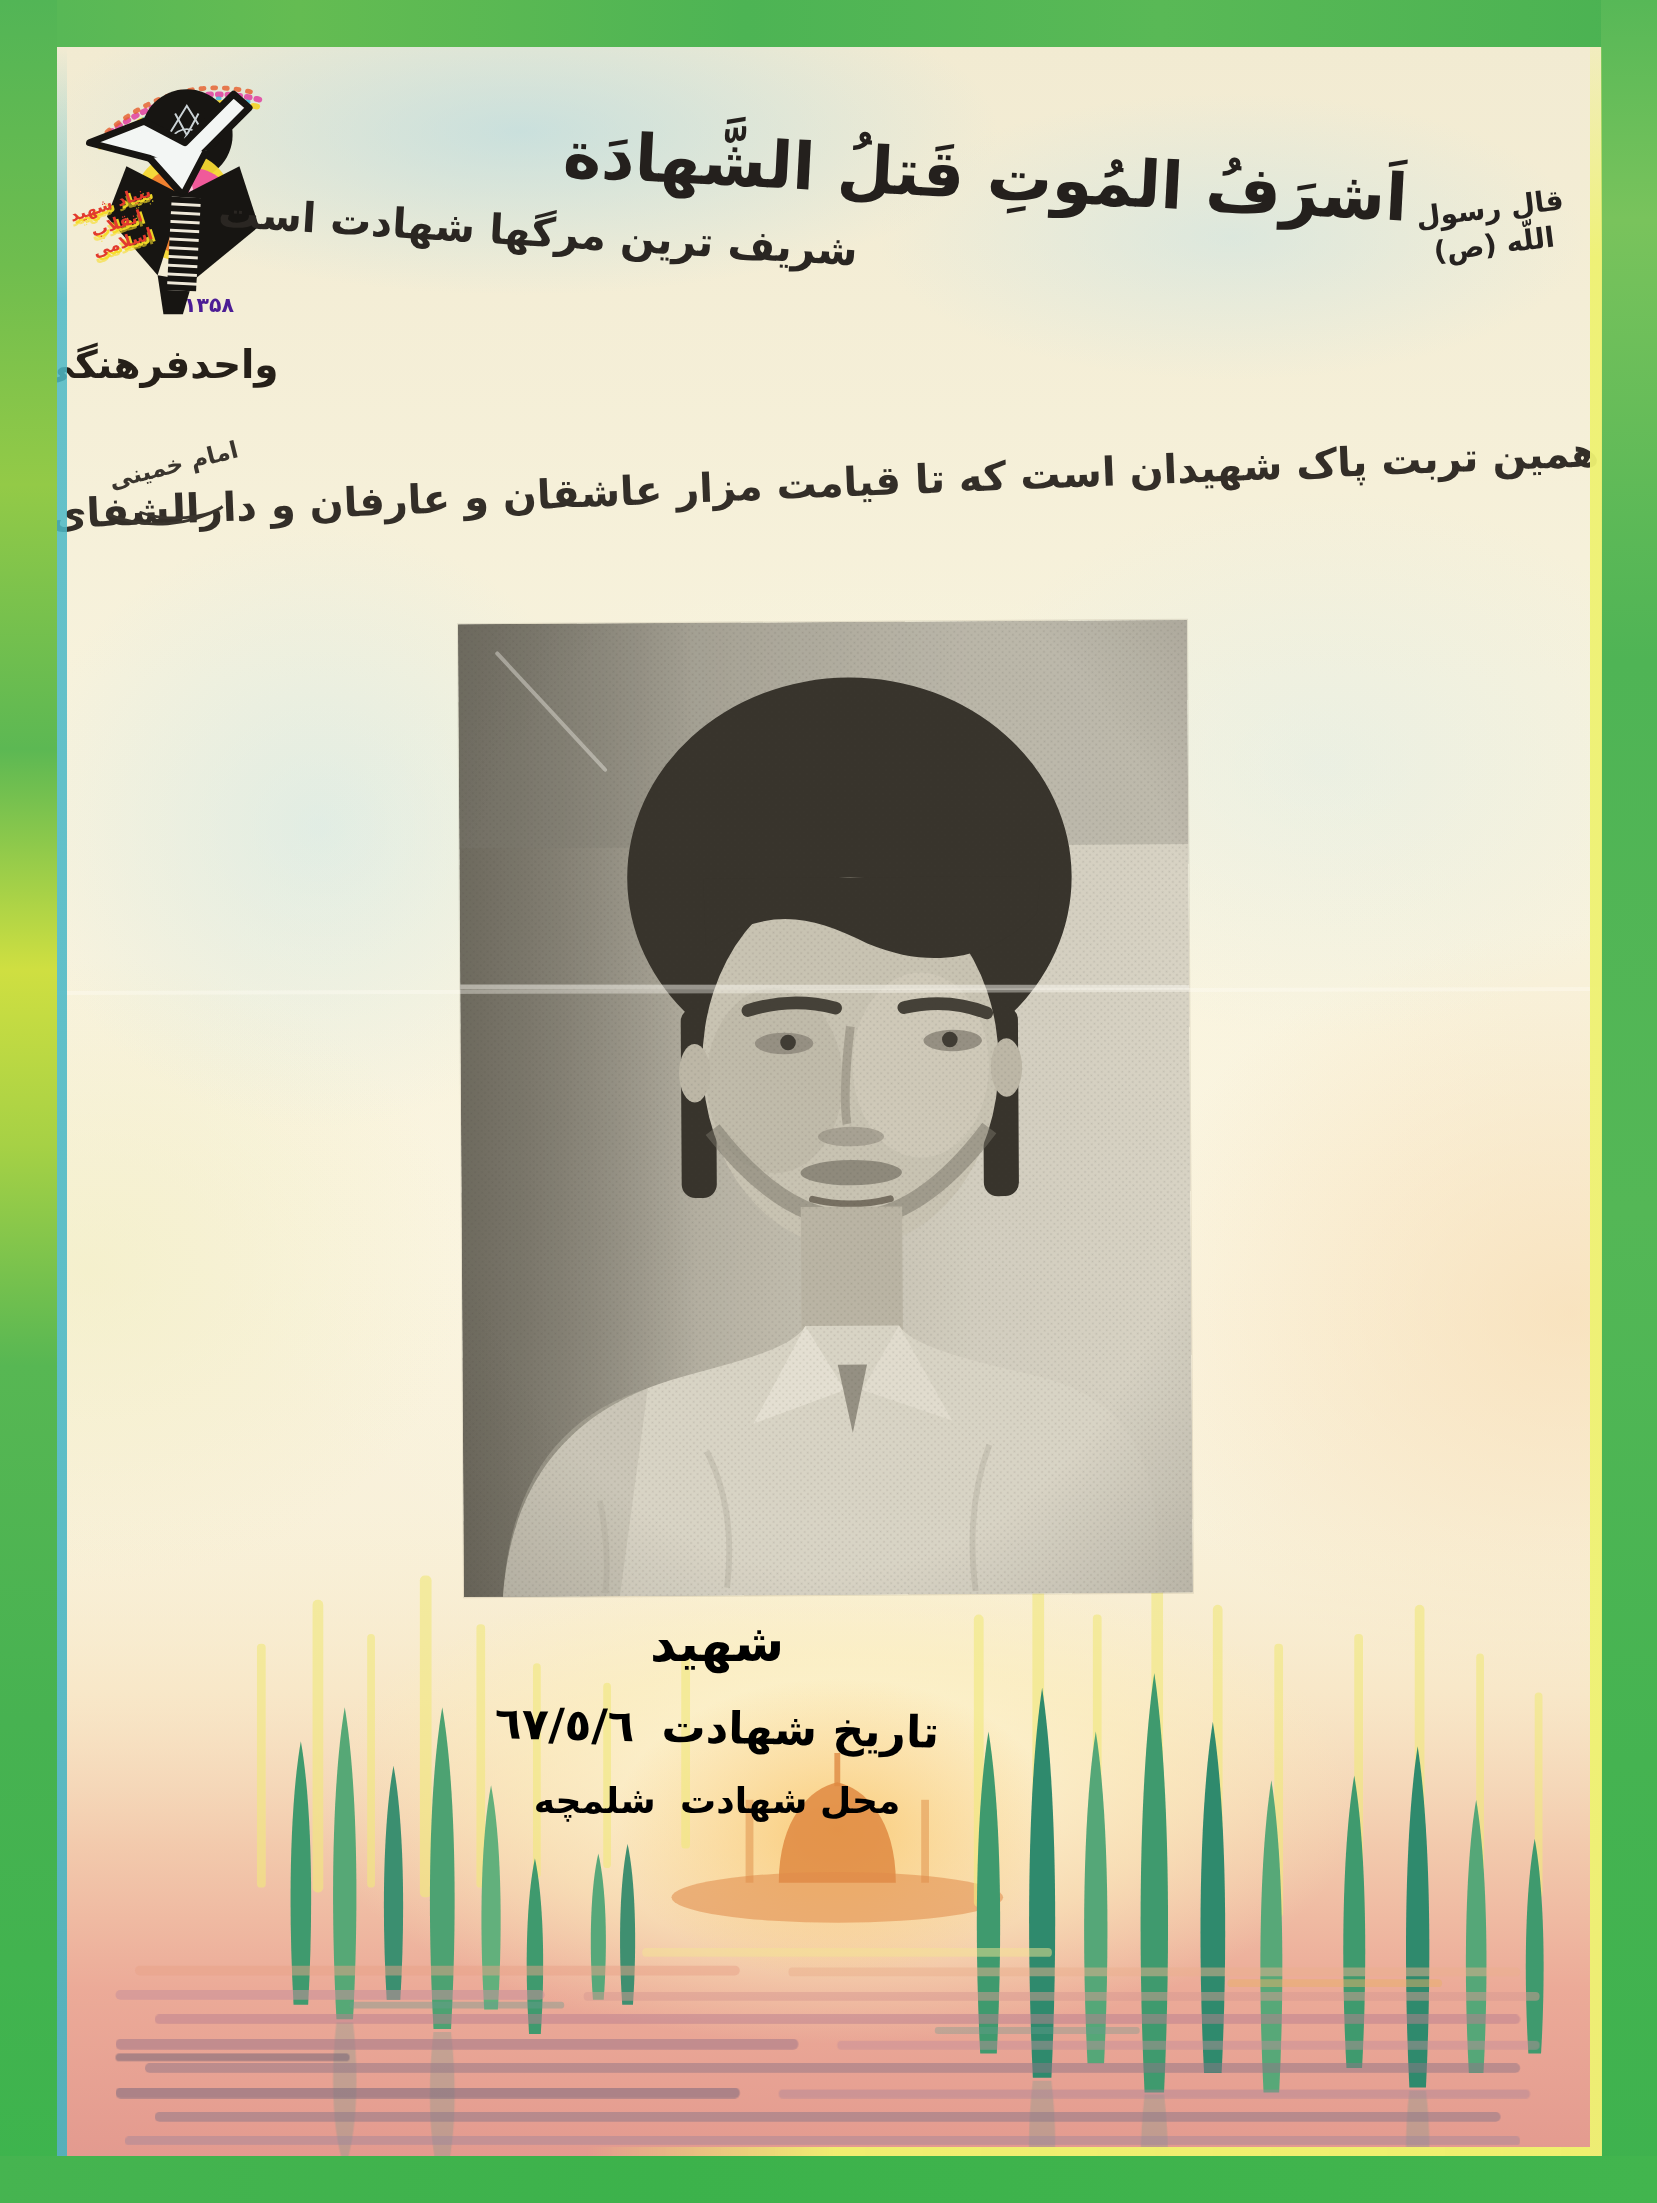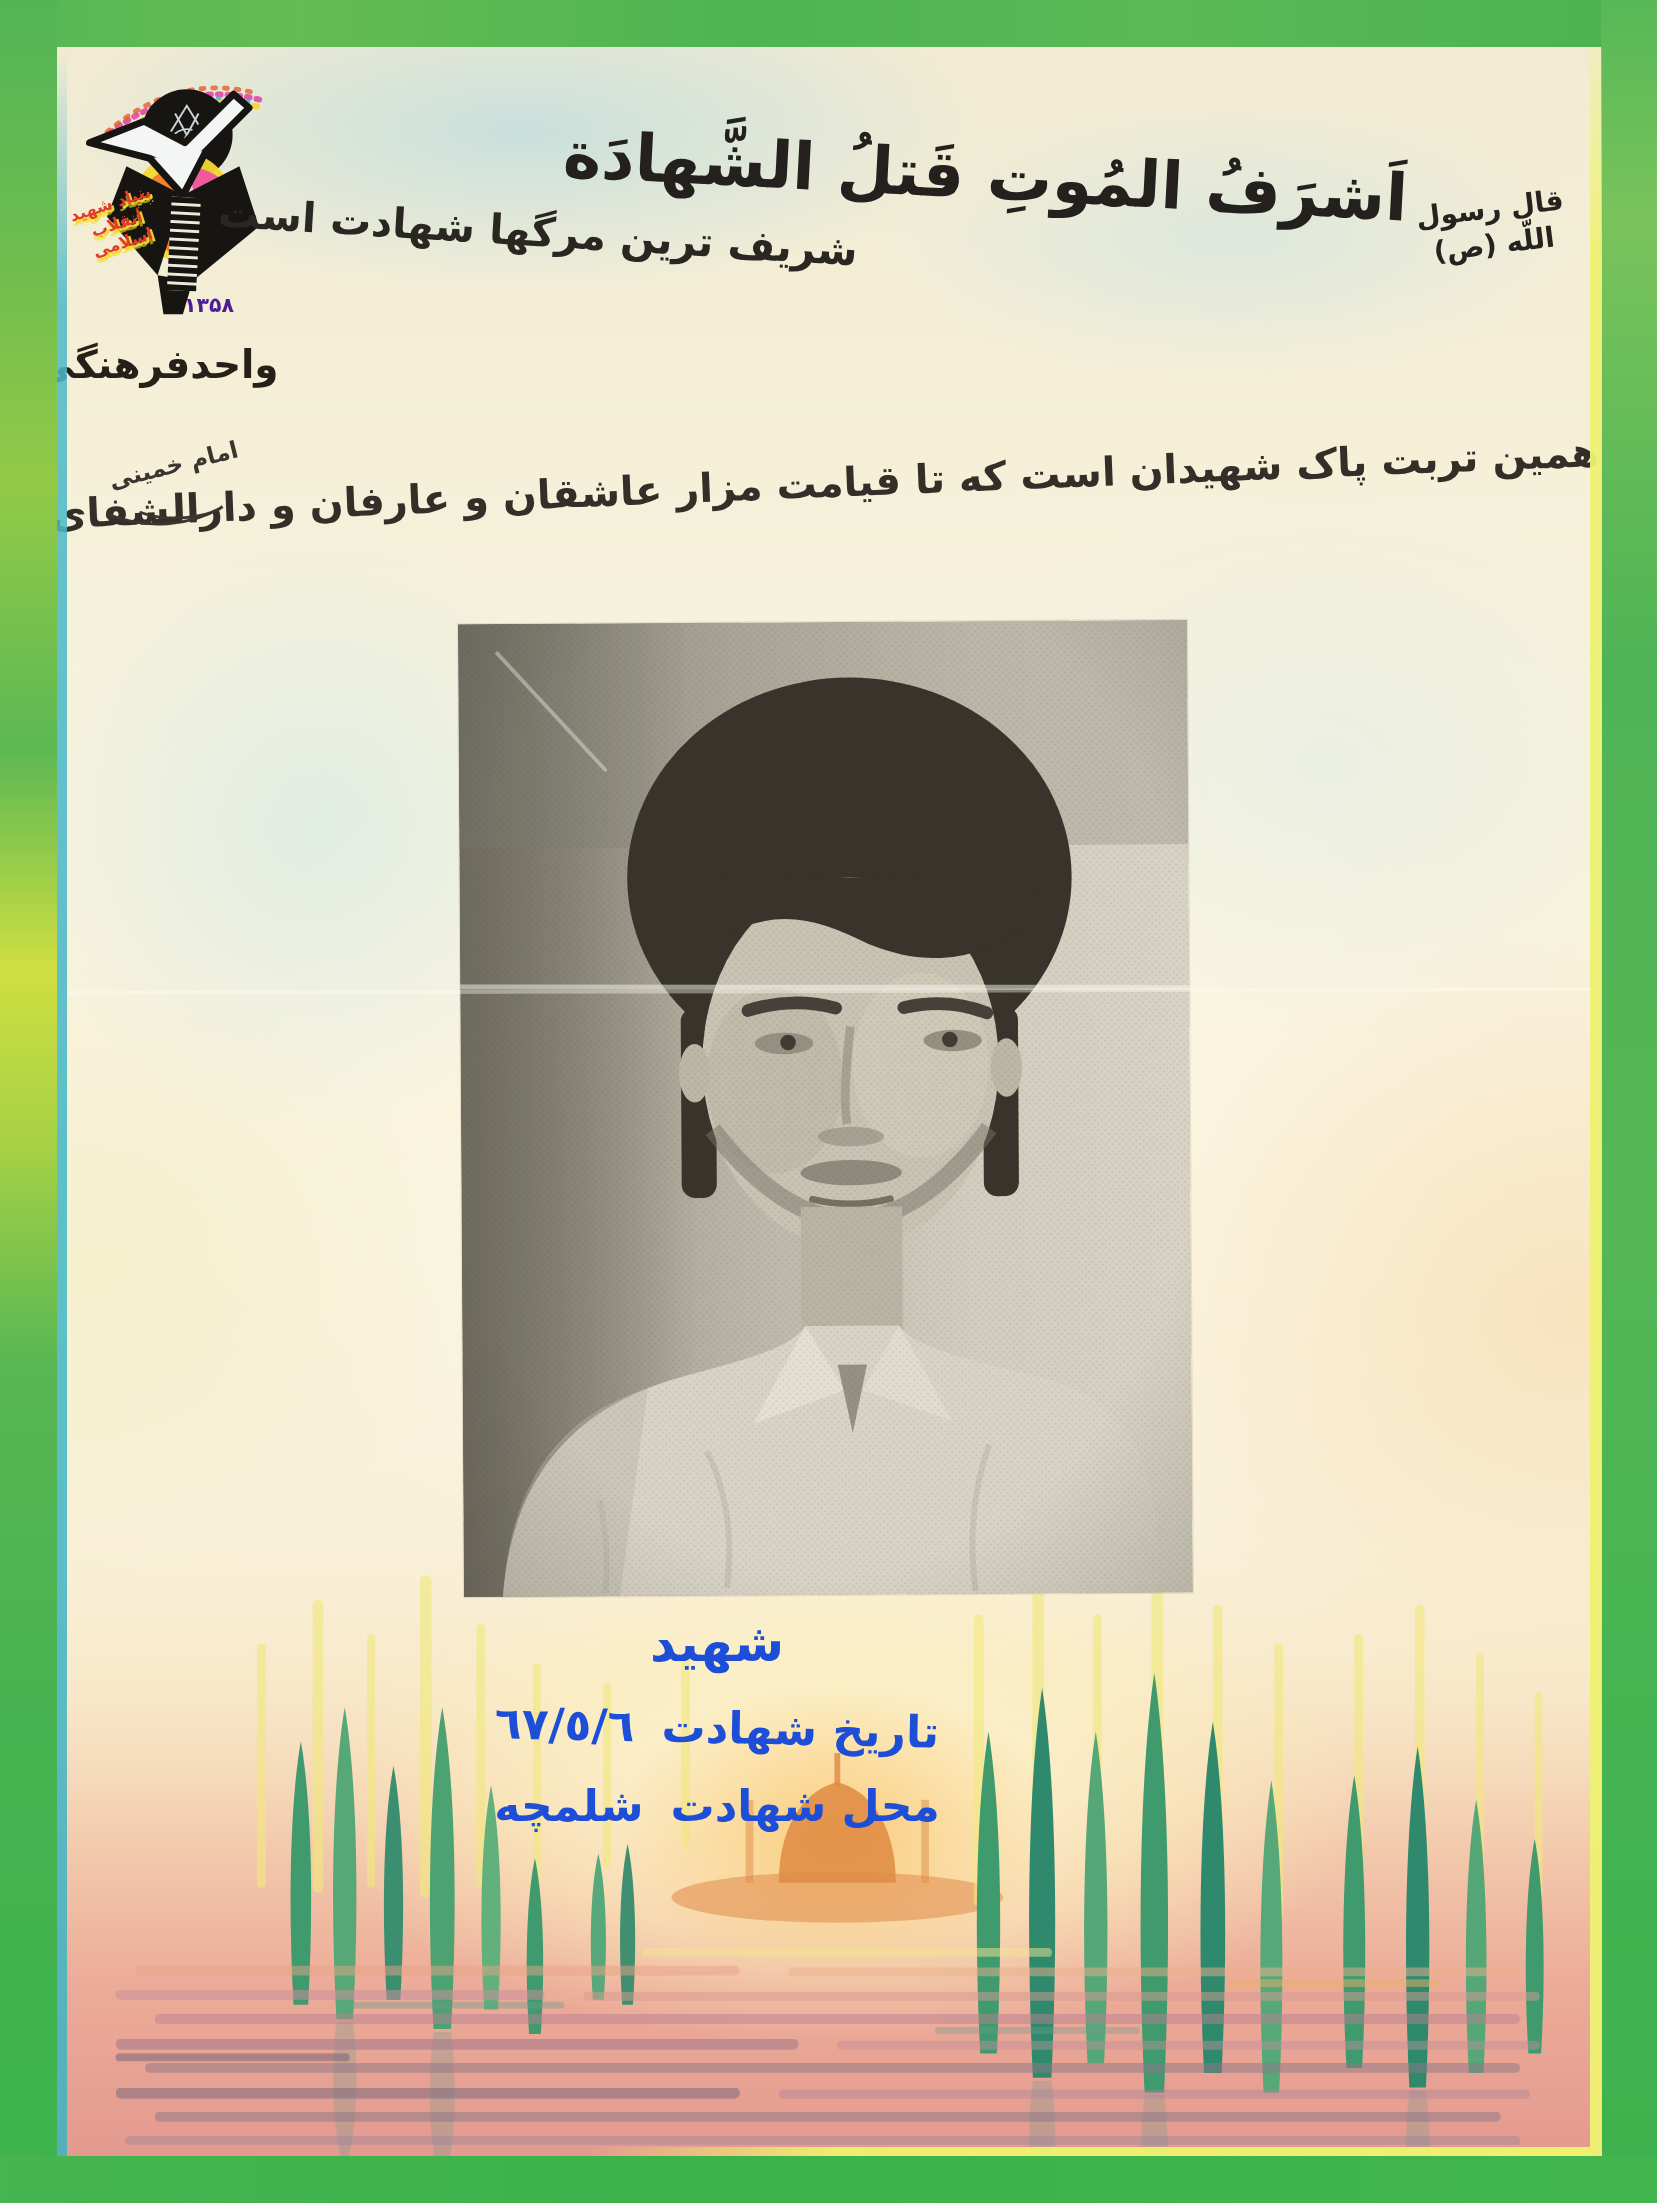--- a/index.html
+++ b/index.html
@@ -63,25 +63,25 @@
     font-size:23.4px;font-weight:bold;direction:rtl;text-align:center;
     transform:rotate(-14deg);color:#3a352e;}
   .sig-swoosh{position:absolute;left:98px;top:493px;z-index:3;}
   
   .photo{position:absolute;left:461px;top:622px;width:729px;height:973px;z-index:3;
     transform:rotate(-.35deg);box-shadow:0 0 0 1px rgba(120,110,90,.15);}
   
   .landscape{position:absolute;left:57px;top:1507px;width:1545px;height:650px;z-index:2;}
   
   .martyr-block{position:absolute;left:410px;top:1614px;width:614px;z-index:5;
-    direction:rtl;text-align:center;color:#1d4ed8;}
+    direction:rtl;text-align:center;color:#000000;}
   .m-title{font-size:51px;font-weight:bold;margin-bottom:29px;}
   .m-name{font-size:62px;font-weight:bold;margin-bottom:25px;letter-spacing:1px;}
   .m-date{font-size:44px;font-weight:bold;margin-bottom:27px;transform:rotate(1.2deg);}
-  .m-place{font-size:44px;font-weight:bold;}
+  .m-place{font-size:36px;font-weight:bold;}
   .m-date span,.m-place span{padding:0 5.9px;}
 </style>
 </head>
 <body>
 
 <div class="poster">
 
   <div class="b-top"></div>
   <div class="b-left"></div>
   <div class="b-right"></div>

